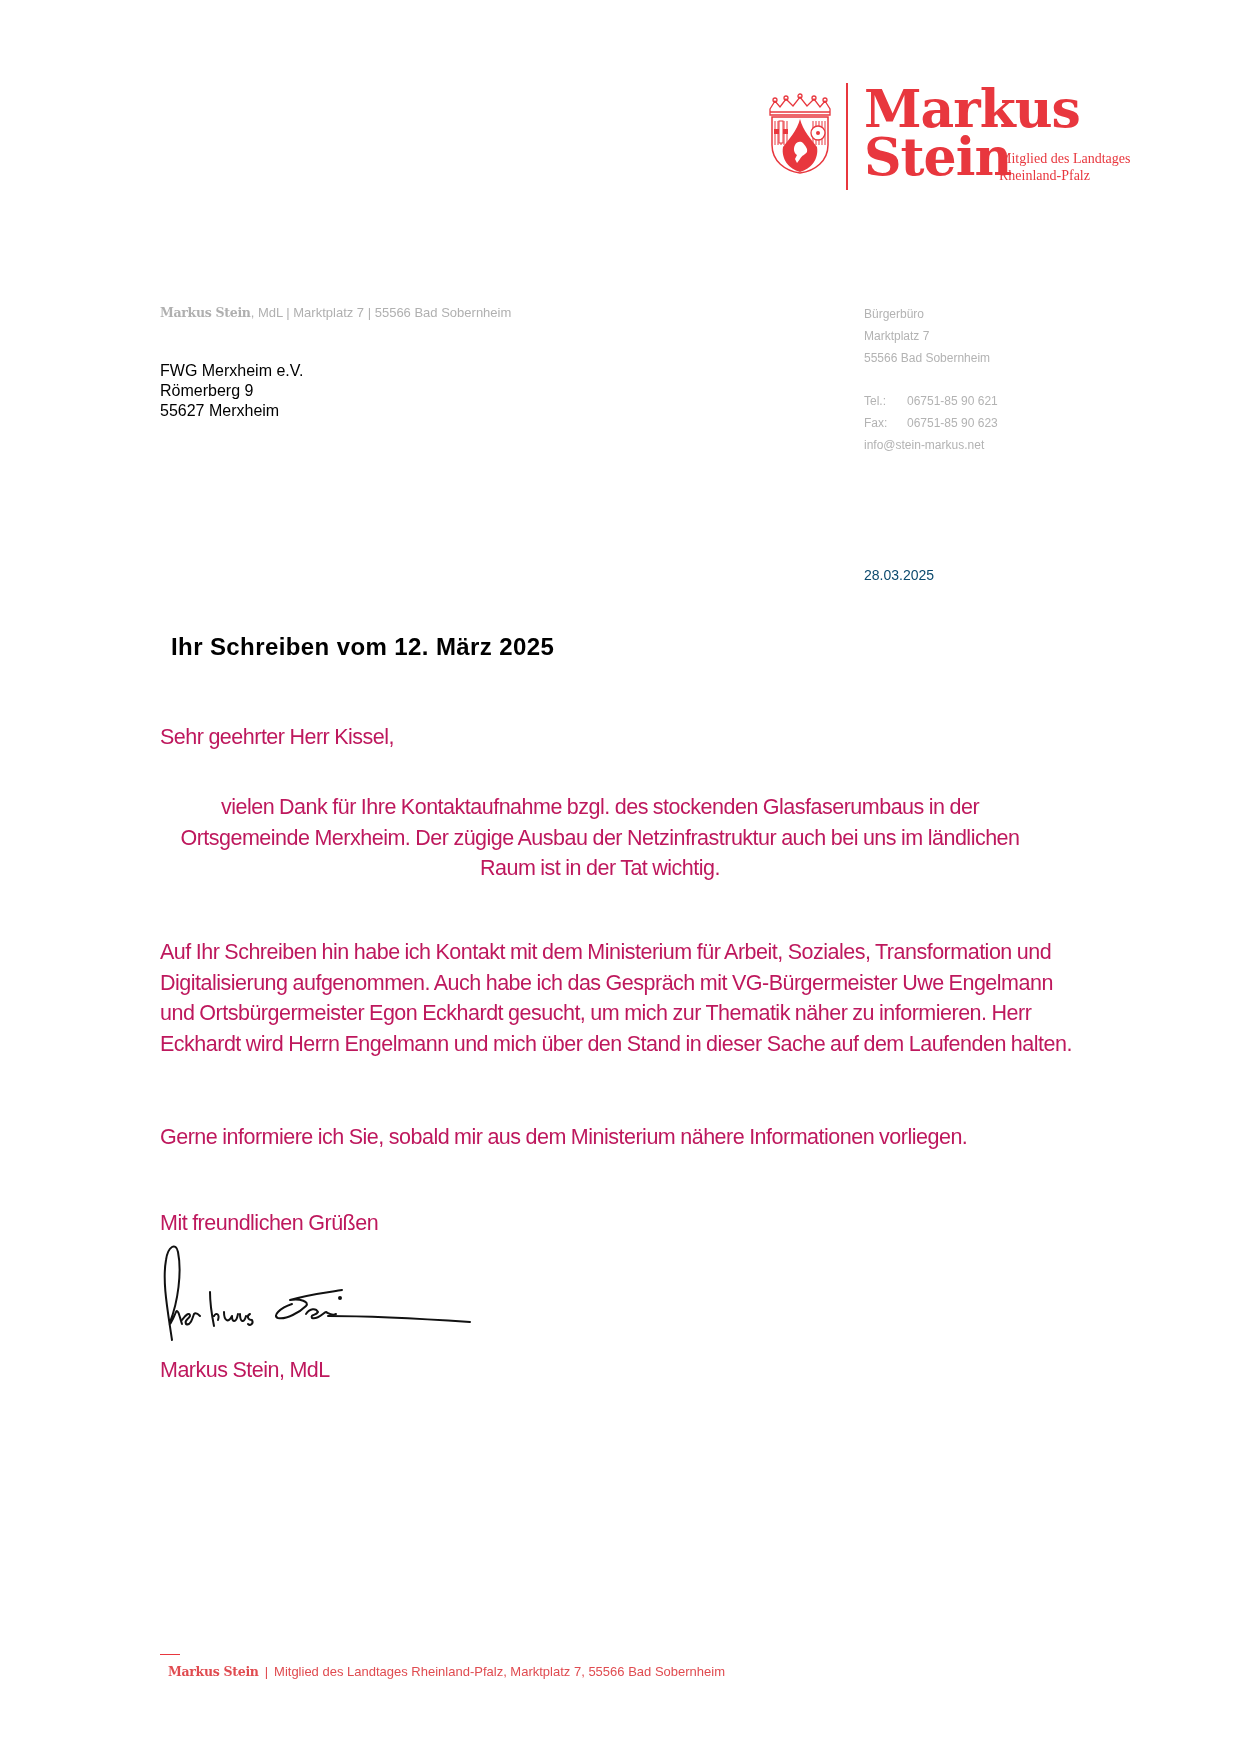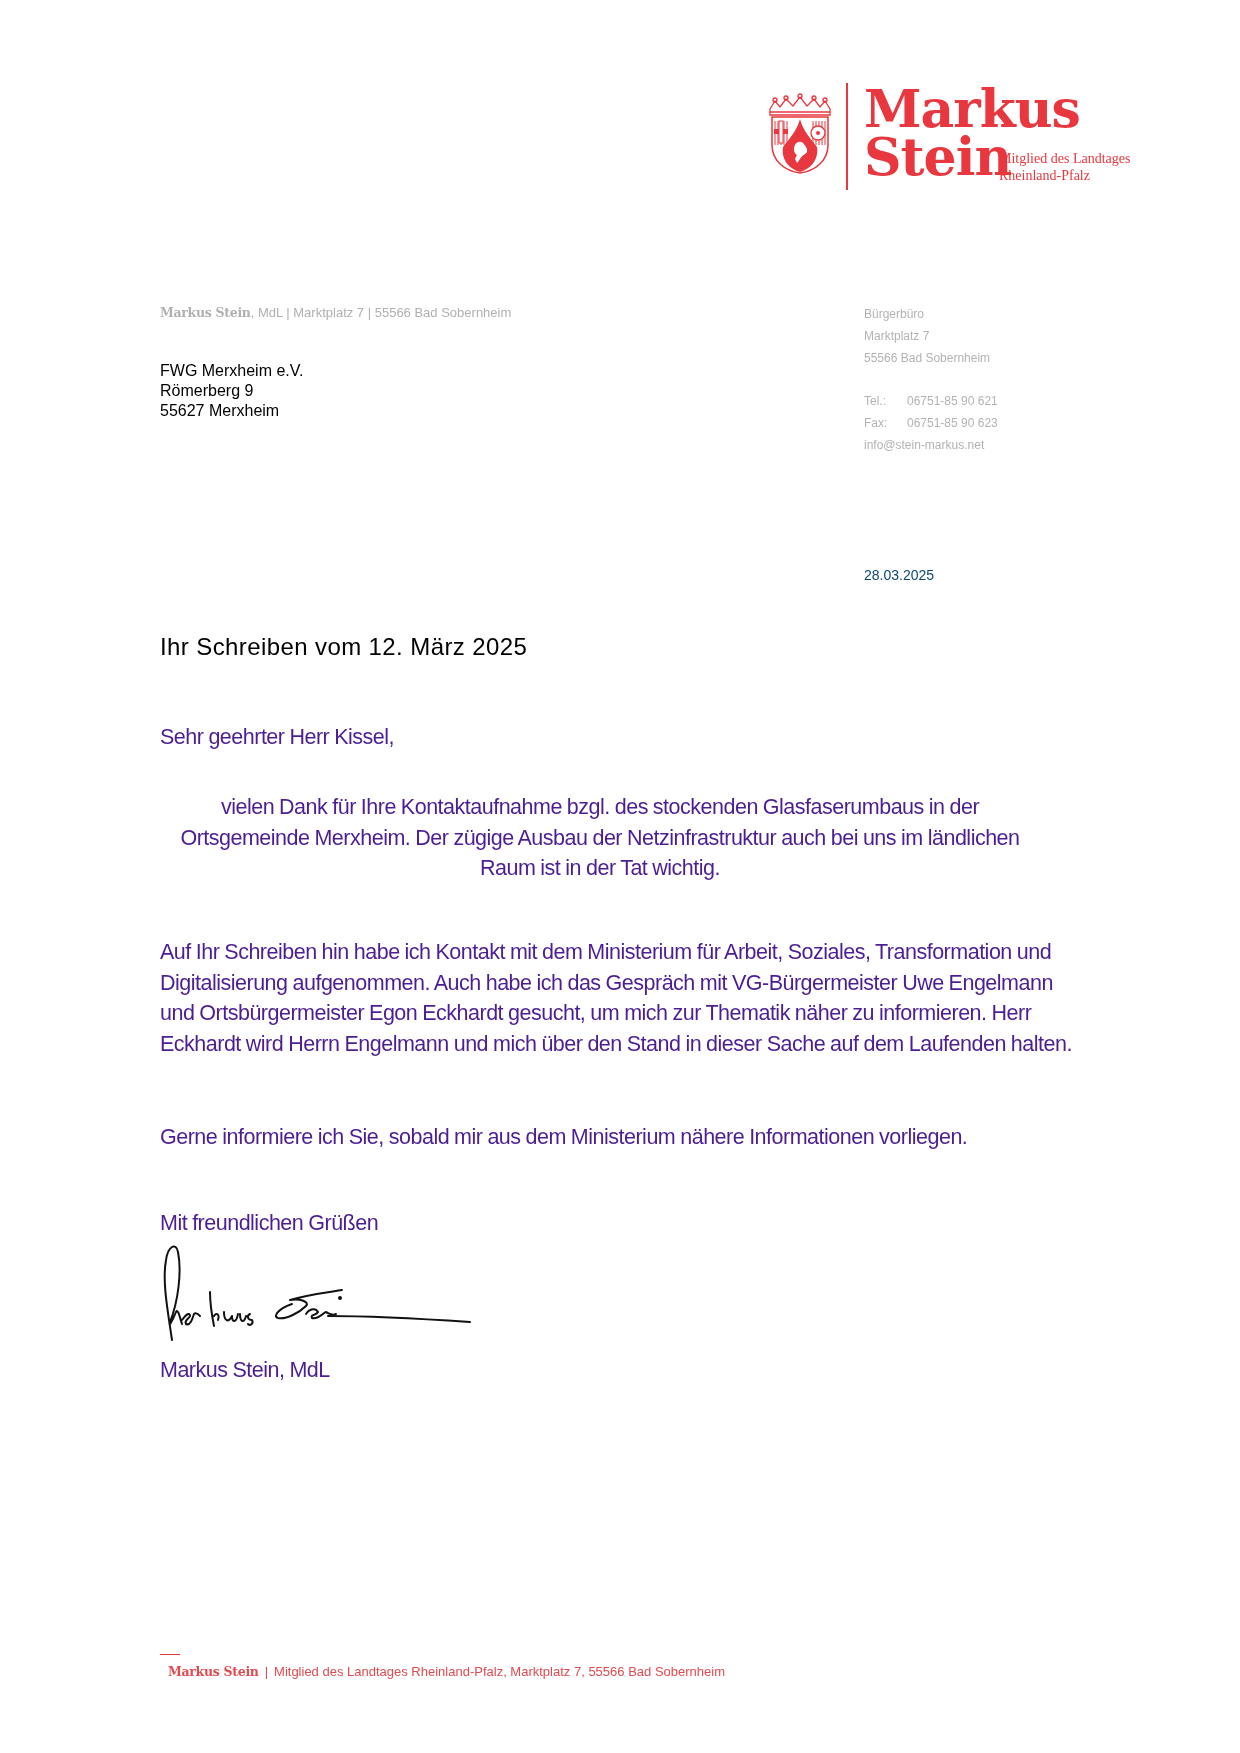--- a/index.html
+++ b/index.html
@@ -24,23 +24,23 @@
   .recipient { left: 160px; top: 361px; font-size: 16px; line-height: 20px; color: #000; }
   .recipient div { white-space: nowrap; }
 
   
   .contact { left: 864px; top: 303px; font-size: 12px; line-height: 22px; color: #b3b3b3; white-space: nowrap; }
   .contact .gap { height: 21px; }
   .contact .lbl { display: inline-block; width: 43px; }
 
   .date { left: 864px; top: 567px; font-size: 14px; color: #0c4a6e; }
 
-  .subject { left: 160px; top: 633px; font-size: 24px; font-weight: normal; letter-spacing: 0.4px; white-space: nowrap; font-family: "Liberation Sans", sans-serif; }
+  .subject { left: 171px; top: 633px; font-size: 24px; font-weight: bold; letter-spacing: 0.4px; white-space: nowrap; font-family: "Liberation Sans", sans-serif; }
 
-  .body-text { left: 160px; width: 900px; font-size: 21.5px; line-height: 30.5px; color: #4c1d95; font-family: "Liberation Sans", sans-serif; letter-spacing: -0.5px; word-spacing: -0.5px; }
+  .body-text { left: 160px; width: 900px; font-size: 21.5px; line-height: 30.5px; color: #be185d; font-family: "Liberation Sans", sans-serif; letter-spacing: -0.5px; word-spacing: -0.5px; }
   .body-text p { margin: 0; }
   .salut { top: 722px; }
   .para1 { top: 792px; text-align: center; }
   .para2 { top: 937px; }
   .para3 { top: 1122px; }
   .closing { top: 1208px; }
   .signer { top: 1355px; }
 
   .signature { left: 160px; top: 1242px; width: 320px; height: 108px; }
 

